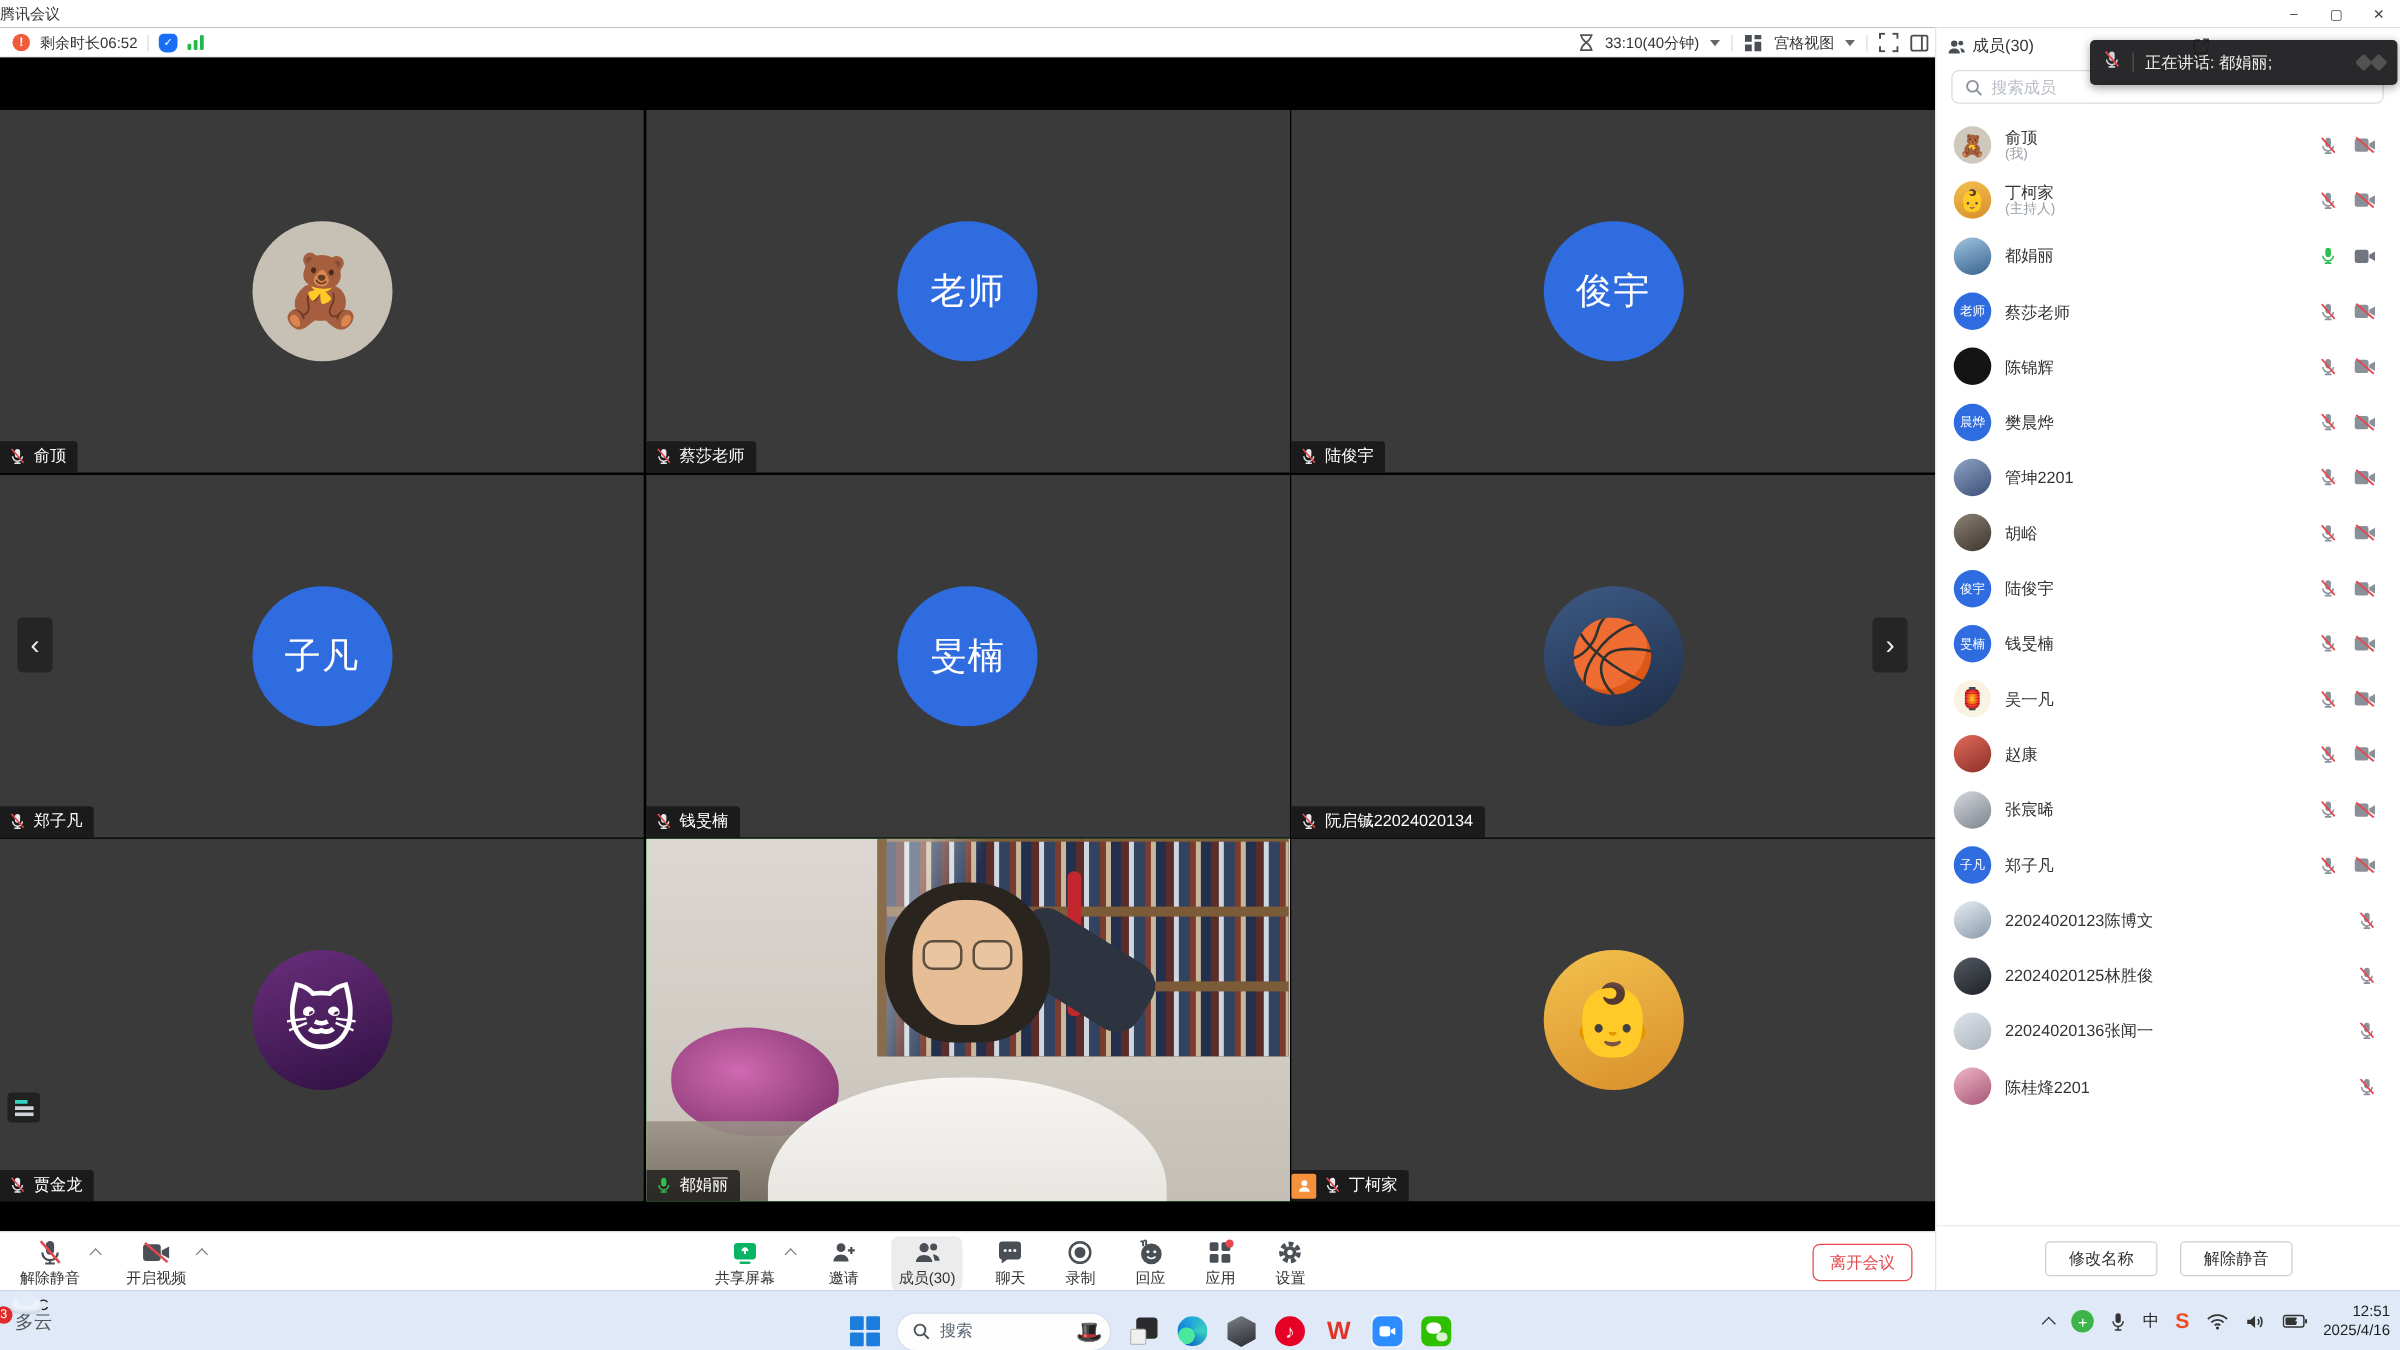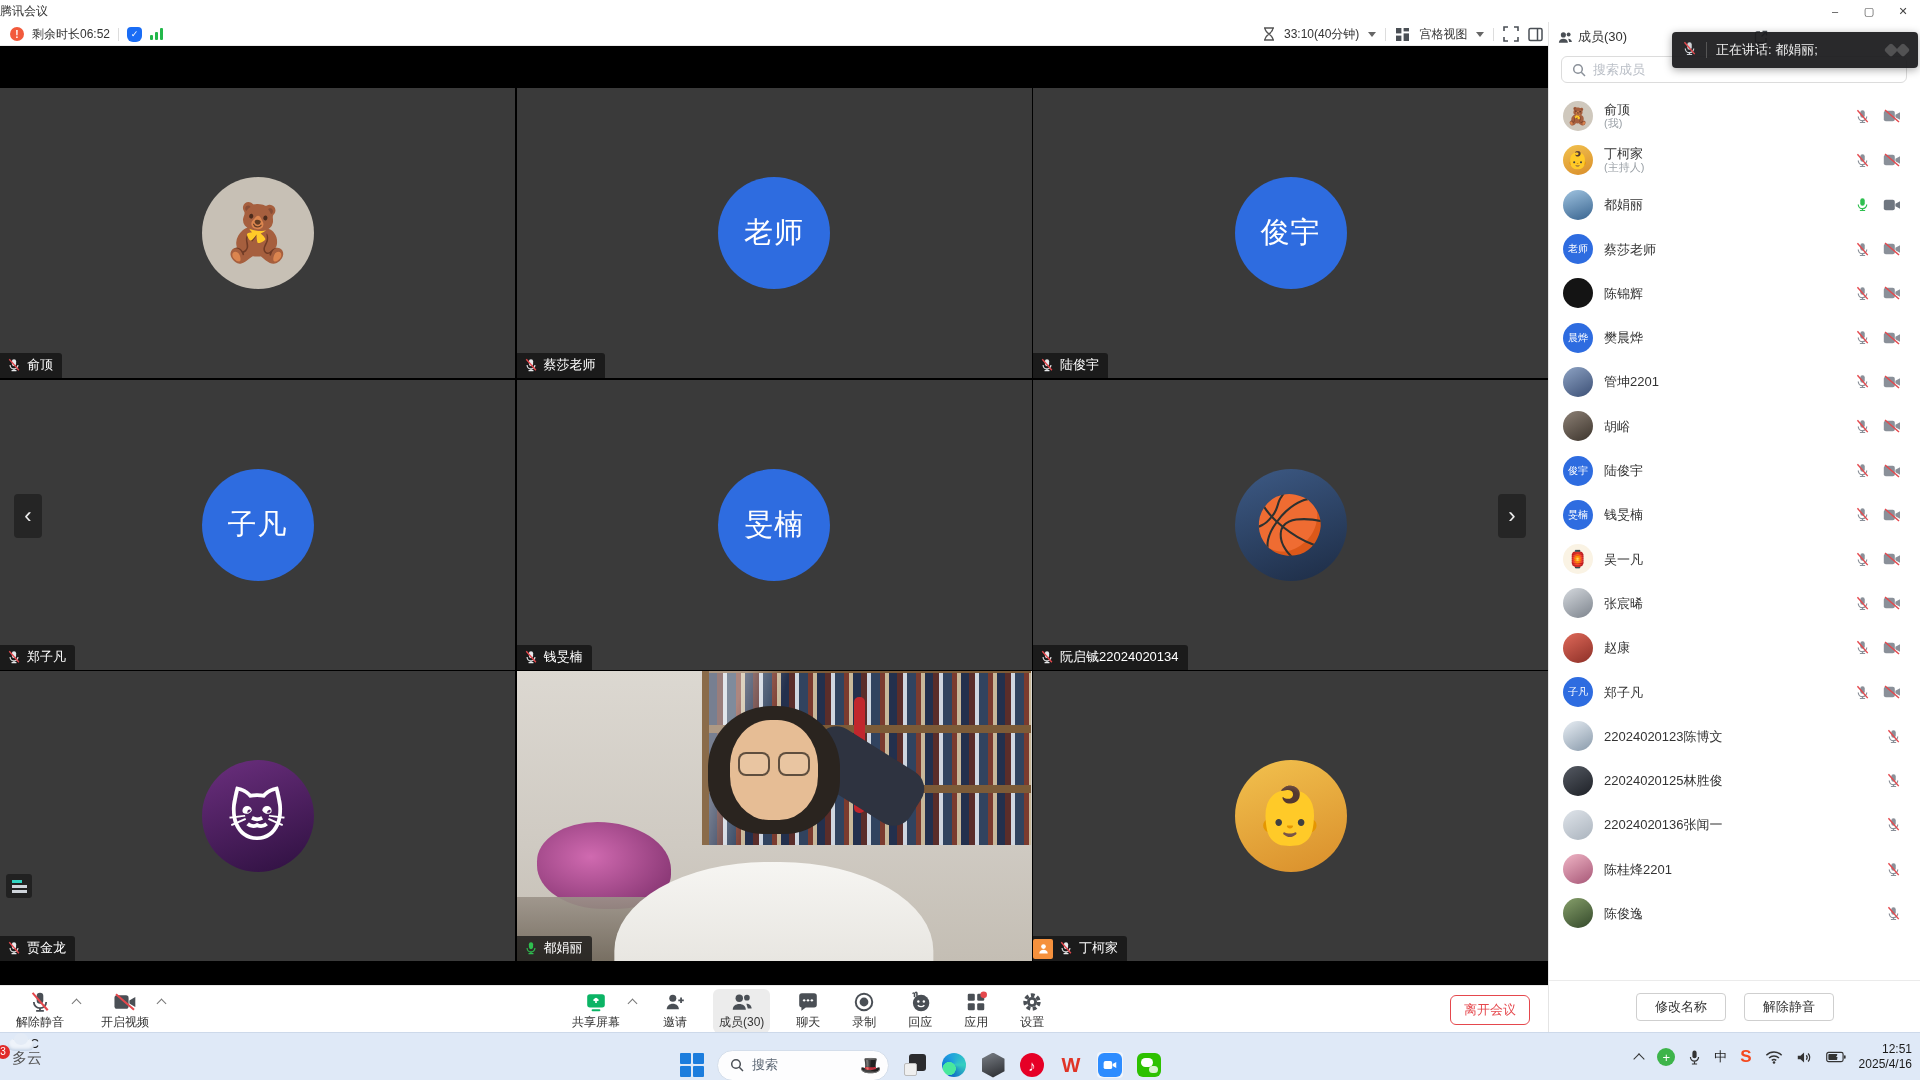--- a/index.html
+++ b/index.html
@@ -780,20 +780,43 @@
             <span style="display:flex">
               <svg width="18" height="14.040000000000001" viewBox="0 0 18 14">
                 <rect x="0.8" y="1.8" width="11" height="10.5" rx="2" fill="#8a9099"></rect>
                 <path d="M12.4 5.8l4.6-2.6v7.6l-4.6-2.6z" fill="#8a9099"></path>
                 <path d="M2 1l14 12" stroke="#e5484d" stroke-width="1.5"></path>
               </svg>
             </span>
           </div>
         </div>
         <div class="member-row">
+          <div class="m-avatar" style="background: linear-gradient(150deg, rgb(224, 106, 90), rgb(140, 47, 39));"></div>
+          <div class="m-names">
+            <div class="m-name">赵康</div>
+          </div>
+          <div class="m-icons">
+            <span style="display:flex">
+              <svg width="15" height="15" viewBox="0 0 16 16">
+                <rect x="5.6" y="1.3" width="4.8" height="8" rx="2.4" fill="#8a9099"></rect>
+                <path d="M3.5 8a4.5 4.5 0 0 0 9 0" stroke="#8a9099" stroke-width="1.3" fill="none"></path>
+                <path d="M8 12.6v1.6M5.2 14.4h5.6" stroke="#8a9099" stroke-width="1.3"></path>
+                <path d="M2.6 1.4l11 12.6" stroke="#e5484d" stroke-width="1.5"></path>
+              </svg>
+            </span>
+            <span style="display:flex">
+              <svg width="18" height="14.040000000000001" viewBox="0 0 18 14">
+                <rect x="0.8" y="1.8" width="11" height="10.5" rx="2" fill="#8a9099"></rect>
+                <path d="M12.4 5.8l4.6-2.6v7.6l-4.6-2.6z" fill="#8a9099"></path>
+                <path d="M2 1l14 12" stroke="#e5484d" stroke-width="1.5"></path>
+              </svg>
+            </span>
+          </div>
+        </div>
+        <div class="member-row">
           <div class="m-avatar" style="background: linear-gradient(150deg, rgb(213, 217, 222), rgb(124, 131, 140));"></div>
           <div class="m-names">
             <div class="m-name">张宸晞</div>
           </div>
           <div class="m-icons">
             <span style="display:flex">
               <svg width="15" height="15" viewBox="0 0 16 16">
                 <rect x="5.6" y="1.3" width="4.8" height="8" rx="2.4" fill="#8a9099"></rect>
                 <path d="M3.5 8a4.5 4.5 0 0 0 9 0" stroke="#8a9099" stroke-width="1.3" fill="none"></path>
                 <path d="M8 12.6v1.6M5.2 14.4h5.6" stroke="#8a9099" stroke-width="1.3"></path>
@@ -803,43 +826,20 @@
             <span style="display:flex">
               <svg width="18" height="14.040000000000001" viewBox="0 0 18 14">
                 <rect x="0.8" y="1.8" width="11" height="10.5" rx="2" fill="#8a9099"></rect>
                 <path d="M12.4 5.8l4.6-2.6v7.6l-4.6-2.6z" fill="#8a9099"></path>
                 <path d="M2 1l14 12" stroke="#e5484d" stroke-width="1.5"></path>
               </svg>
             </span>
           </div>
         </div>
         <div class="member-row">
-          <div class="m-avatar" style="background: linear-gradient(150deg, rgb(224, 106, 90), rgb(140, 47, 39));"></div>
-          <div class="m-names">
-            <div class="m-name">赵康</div>
-          </div>
-          <div class="m-icons">
-            <span style="display:flex">
-              <svg width="15" height="15" viewBox="0 0 16 16">
-                <rect x="5.6" y="1.3" width="4.8" height="8" rx="2.4" fill="#8a9099"></rect>
-                <path d="M3.5 8a4.5 4.5 0 0 0 9 0" stroke="#8a9099" stroke-width="1.3" fill="none"></path>
-                <path d="M8 12.6v1.6M5.2 14.4h5.6" stroke="#8a9099" stroke-width="1.3"></path>
-                <path d="M2.6 1.4l11 12.6" stroke="#e5484d" stroke-width="1.5"></path>
-              </svg>
-            </span>
-            <span style="display:flex">
-              <svg width="18" height="14.040000000000001" viewBox="0 0 18 14">
-                <rect x="0.8" y="1.8" width="11" height="10.5" rx="2" fill="#8a9099"></rect>
-                <path d="M12.4 5.8l4.6-2.6v7.6l-4.6-2.6z" fill="#8a9099"></path>
-                <path d="M2 1l14 12" stroke="#e5484d" stroke-width="1.5"></path>
-              </svg>
-            </span>
-          </div>
-        </div>
-        <div class="member-row">
           <div class="m-avatar" style="background: rgb(46, 108, 224);">子凡</div>
           <div class="m-names">
             <div class="m-name">郑子凡</div>
           </div>
           <div class="m-icons">
             <span style="display:flex">
               <svg width="15" height="15" viewBox="0 0 16 16">
                 <rect x="5.6" y="1.3" width="4.8" height="8" rx="2.4" fill="#8a9099"></rect>
                 <path d="M3.5 8a4.5 4.5 0 0 0 9 0" stroke="#8a9099" stroke-width="1.3" fill="none"></path>
                 <path d="M8 12.6v1.6M5.2 14.4h5.6" stroke="#8a9099" stroke-width="1.3"></path>
@@ -900,36 +900,20 @@
                 <path d="M8 12.6v1.6M5.2 14.4h5.6" stroke="#8a9099" stroke-width="1.3"></path>
                 <path d="M2.6 1.4l11 12.6" stroke="#e5484d" stroke-width="1.5"></path>
               </svg>
             </span>
           </div>
         </div>
         <div class="member-row">
           <div class="m-avatar" style="background: linear-gradient(150deg, rgb(240, 182, 198), rgb(166, 86, 118));"></div>
           <div class="m-names">
             <div class="m-name">陈桂烽2201</div>
-          </div>
-          <div class="m-icons">
-            <span style="display:flex">
-              <svg width="15" height="15" viewBox="0 0 16 16">
-                <rect x="5.6" y="1.3" width="4.8" height="8" rx="2.4" fill="#8a9099"></rect>
-                <path d="M3.5 8a4.5 4.5 0 0 0 9 0" stroke="#8a9099" stroke-width="1.3" fill="none"></path>
-                <path d="M8 12.6v1.6M5.2 14.4h5.6" stroke="#8a9099" stroke-width="1.3"></path>
-                <path d="M2.6 1.4l11 12.6" stroke="#e5484d" stroke-width="1.5"></path>
-              </svg>
-            </span>
-          </div>
-        </div>
-        <div class="member-row">
-          <div class="m-avatar" style="background: linear-gradient(150deg, rgb(135, 160, 107), rgb(51, 72, 42));"></div>
-          <div class="m-names">
-            <div class="m-name">陈俊逸</div>
           </div>
           <div class="m-icons">
             <span style="display:flex">
               <svg width="15" height="15" viewBox="0 0 16 16">
                 <rect x="5.6" y="1.3" width="4.8" height="8" rx="2.4" fill="#8a9099"></rect>
                 <path d="M3.5 8a4.5 4.5 0 0 0 9 0" stroke="#8a9099" stroke-width="1.3" fill="none"></path>
                 <path d="M8 12.6v1.6M5.2 14.4h5.6" stroke="#8a9099" stroke-width="1.3"></path>
                 <path d="M2.6 1.4l11 12.6" stroke="#e5484d" stroke-width="1.5"></path>
               </svg>
             </span>

